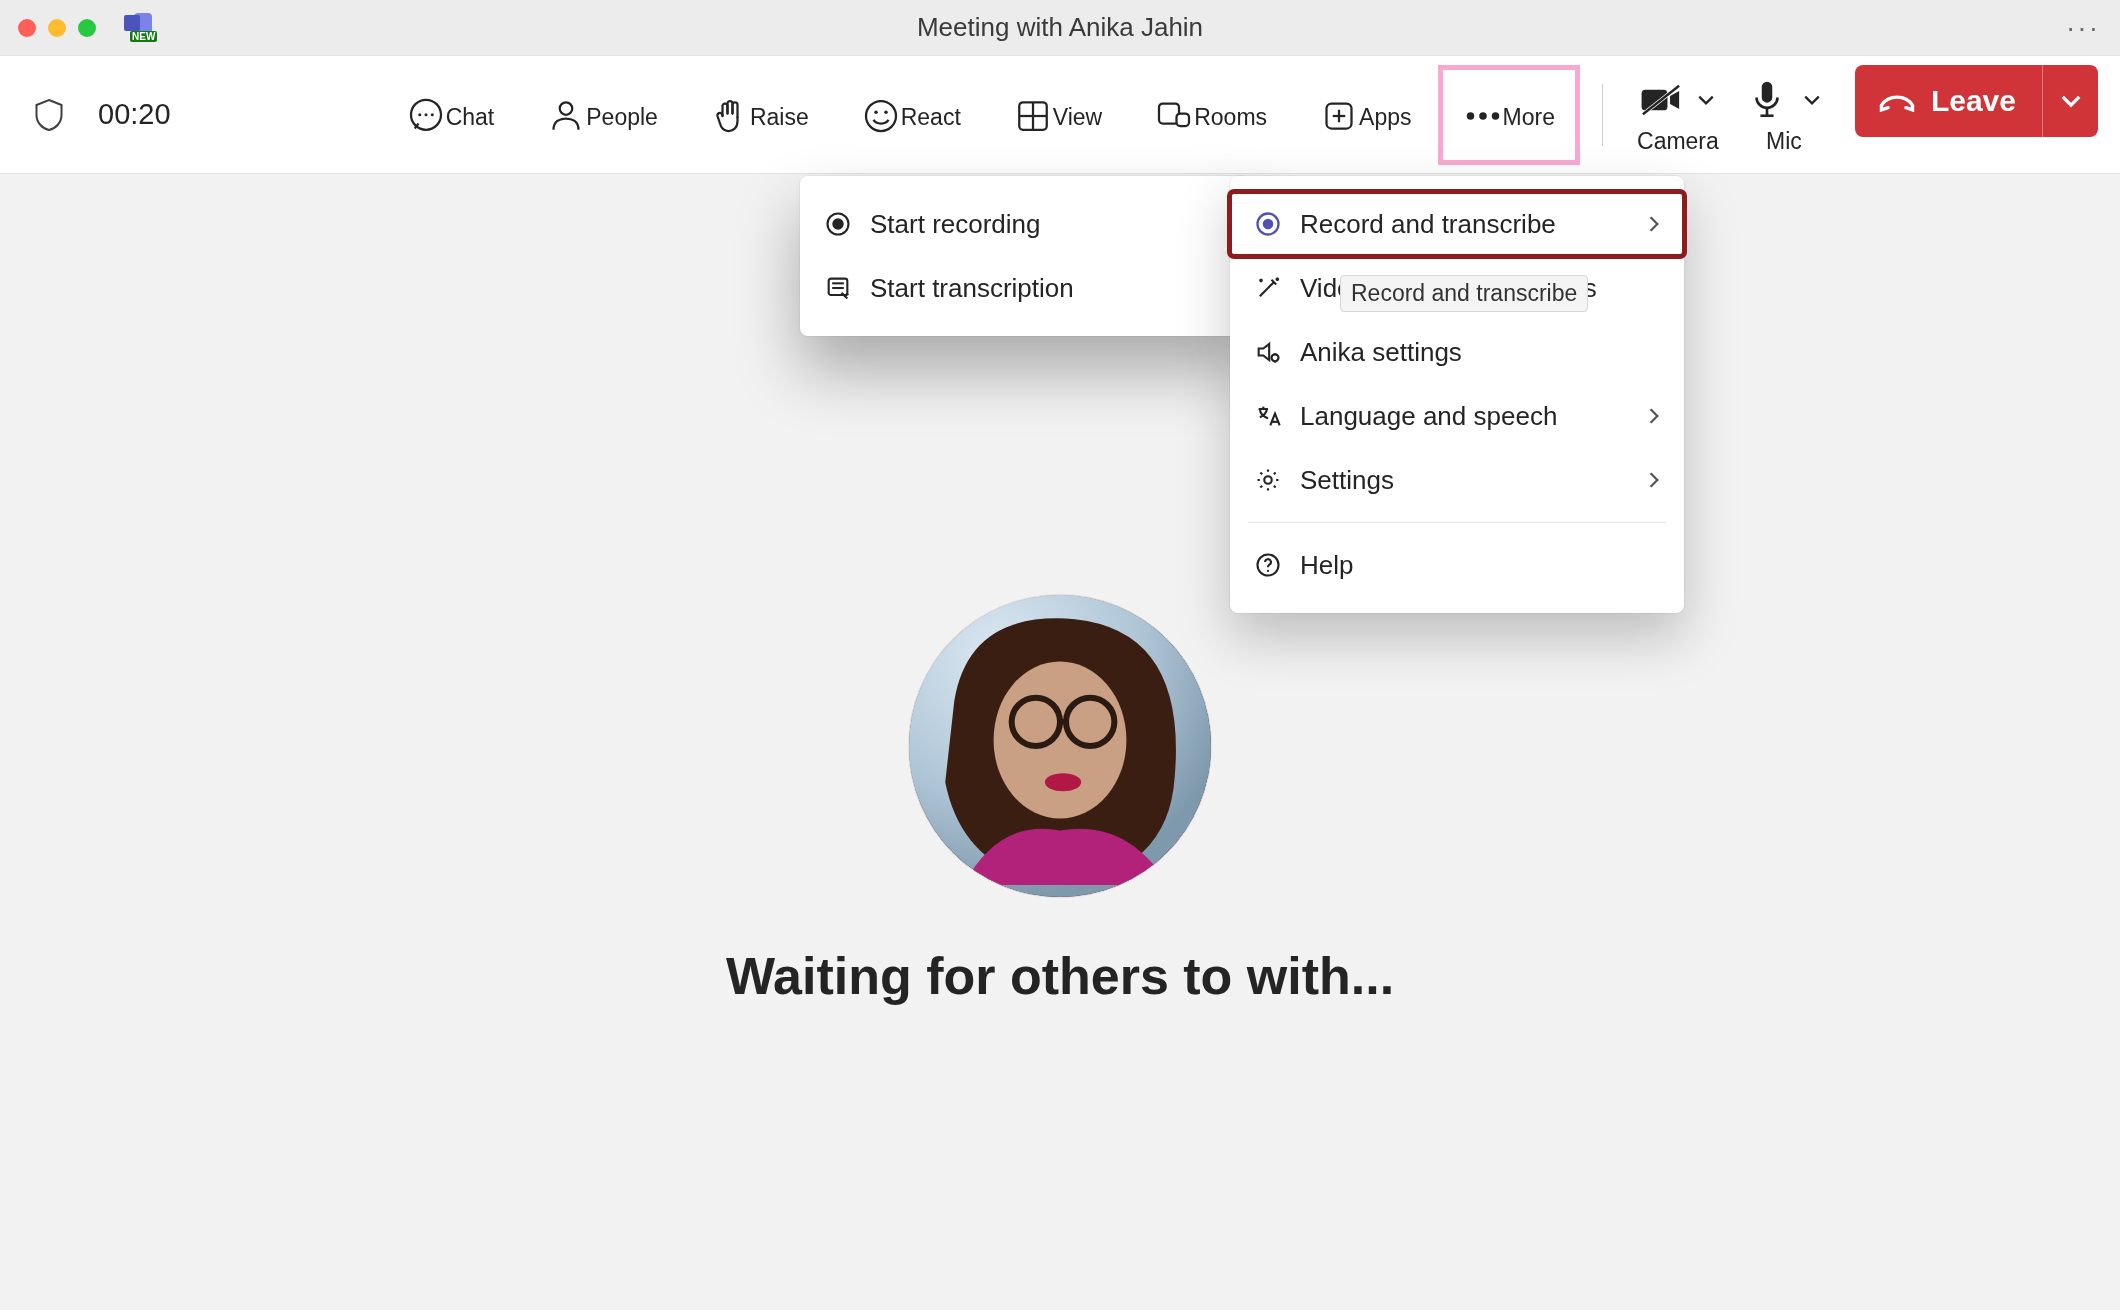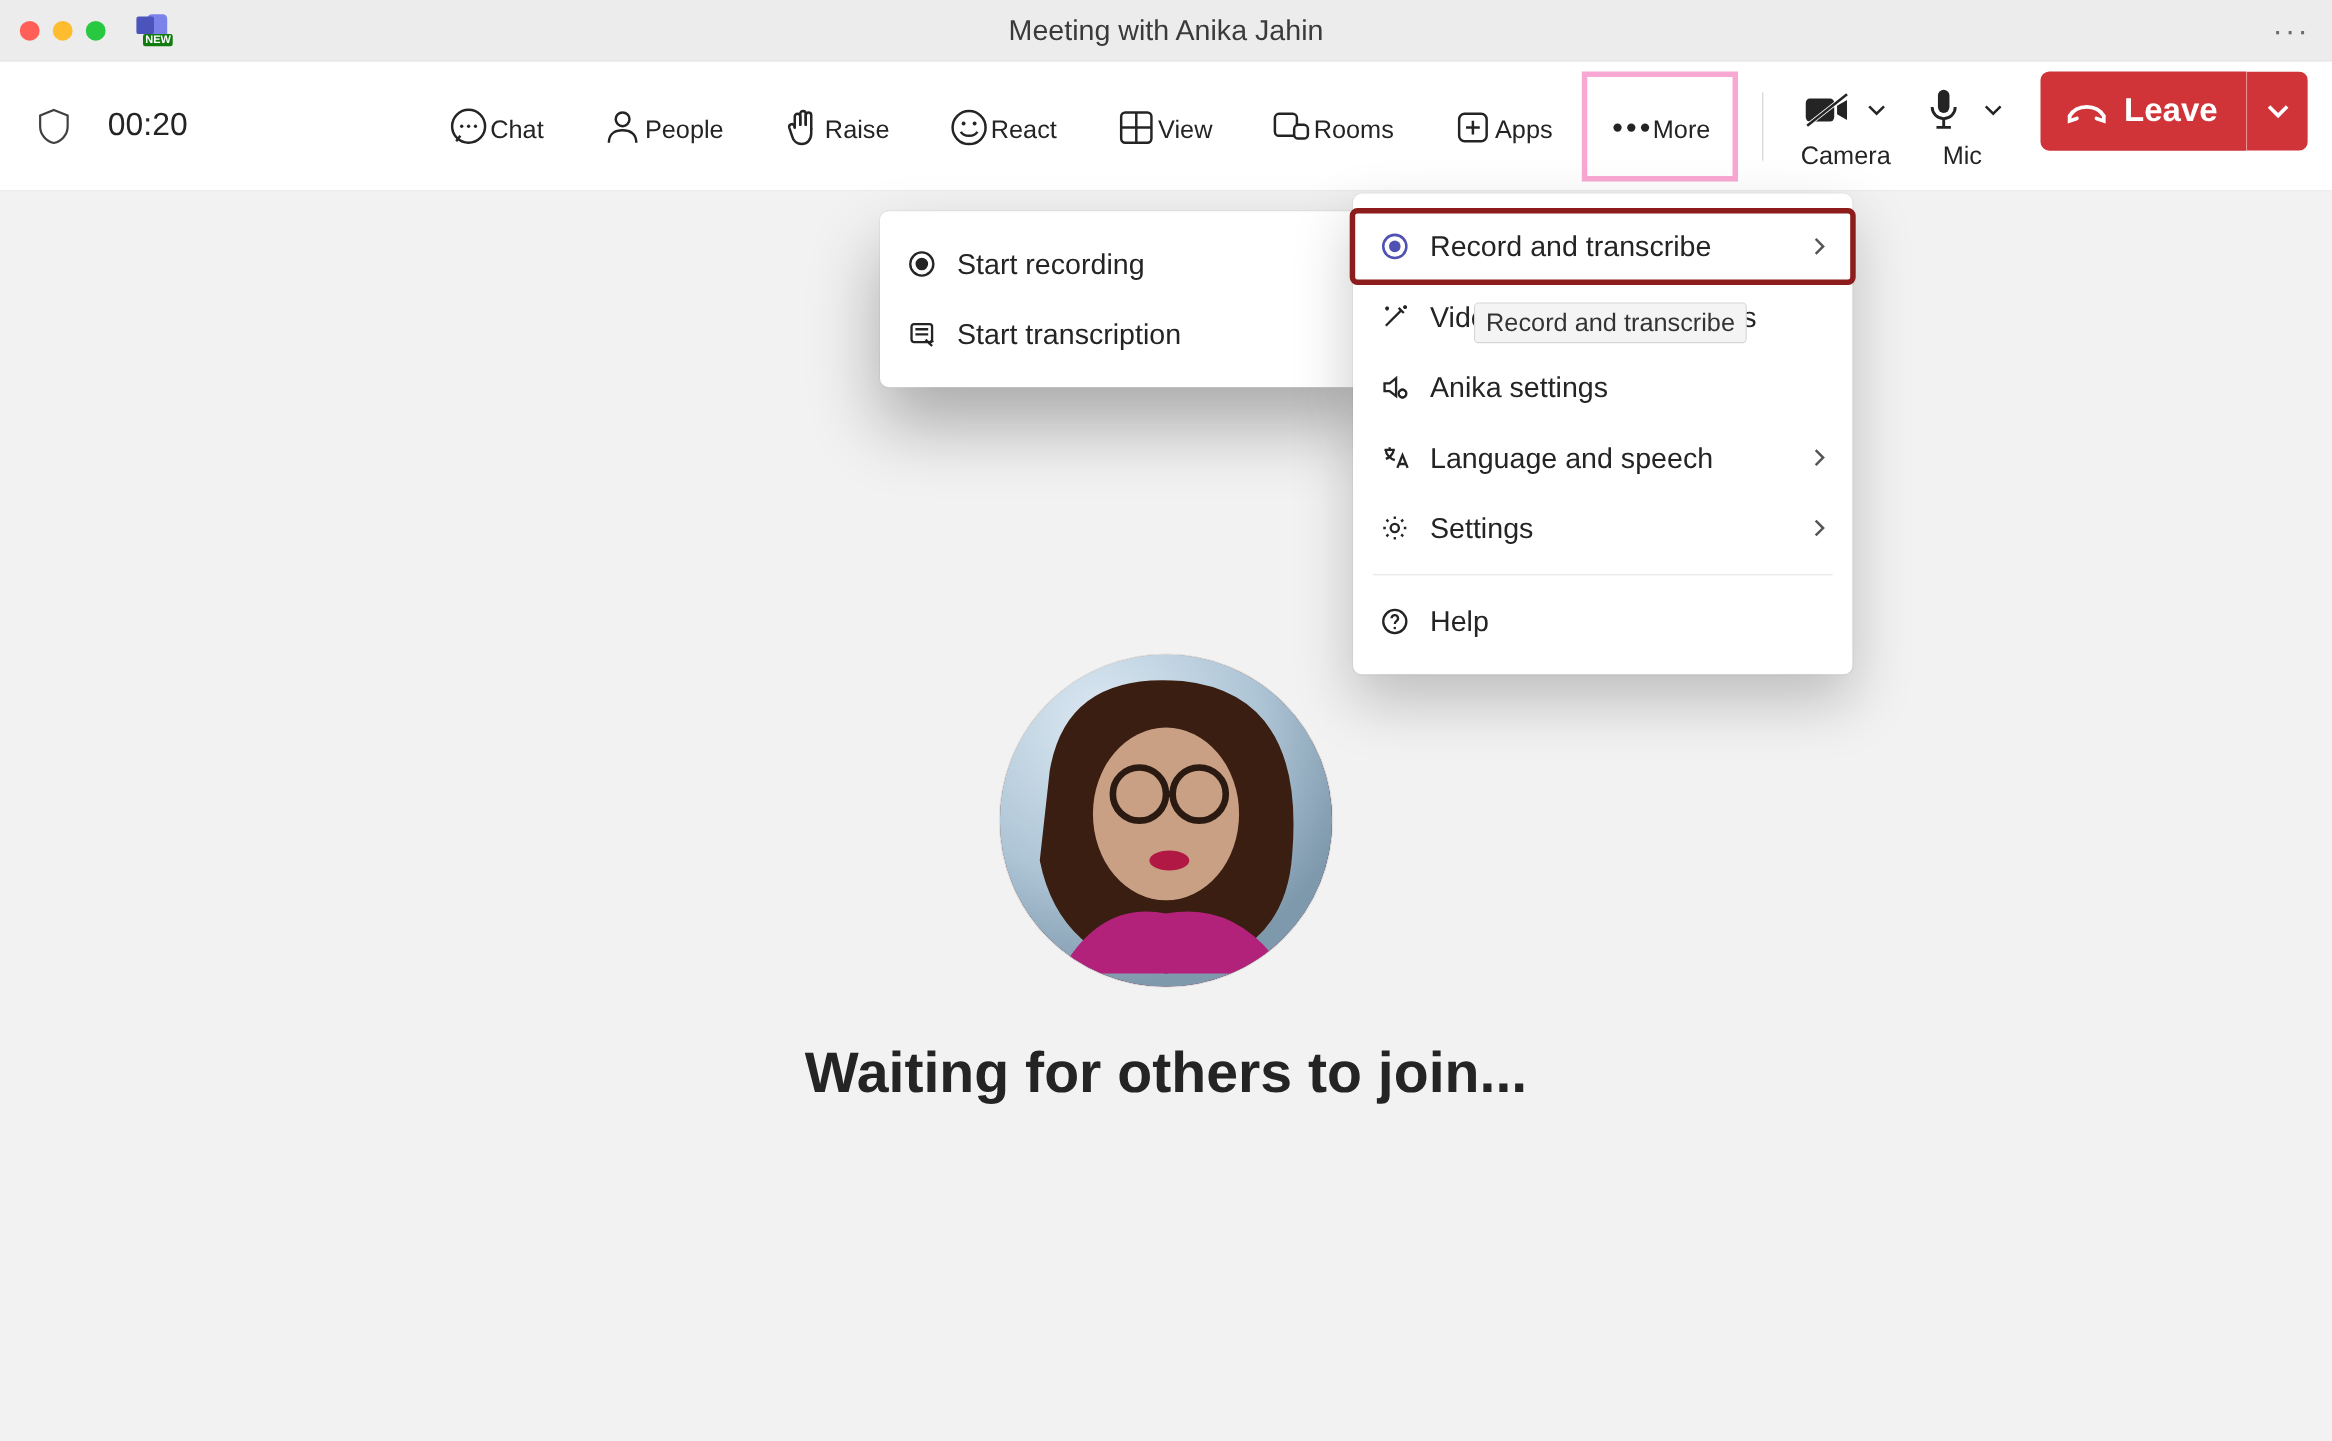--- a/index.html
+++ b/index.html
@@ -122,21 +122,21 @@
     position:absolute;
     background:#fff;
     border-radius:8px;
     box-shadow: 0 24px 54px rgba(0,0,0,.22), 0 0 0 1px rgba(0,0,0,.04);
     padding: 16px 0;
   }
   .menu-more {
     top: 176px; left: 1230px; width: 454px;
   }
   .menu-sub {
-    top: 192px; left: 800px; width: 450px;
+    top: 176px; left: 800px; width: 450px;
     box-shadow: 0 34px 64px rgba(0,0,0,.30), 0 0 0 1px rgba(0,0,0,.04);
   }
   .mitem {
     display:flex; align-items:center;
     height:64px; padding: 0 24px;
     font-size:26px; color:#242424;
     position:relative;
   }
   .mitem .micon { width:44px; display:flex; align-items:center; }
   .mitem .mlabel { margin-left: 2px; }
@@ -378,21 +378,21 @@
 
       <circle cx="42" cy="42" r="8" fill="none" stroke="#2a1a12" stroke-width="2"></circle>
       <circle cx="60" cy="42" r="8" fill="none" stroke="#2a1a12" stroke-width="2"></circle>
       <line x1="50" y1="42" x2="52" y2="42" stroke="#2a1a12" stroke-width="2"></line>
 
       <ellipse cx="51" cy="62" rx="6" ry="3" fill="#b11843"></ellipse>
 
       <path d="M18 96 Q30 74 50 78 Q72 74 86 96 Z" fill="#b3227a"></path>
     </svg>
   </div>
-  <div class="waiting">Waiting for others to join...</div>
+  <div class="waiting">Waiting for others to with...</div>
 </div>
 
 <div class="menu menu-sub">
   <div class="mitem">
     <div class="micon">
       <svg viewBox="0 0 24 24" width="28" height="28" fill="none" stroke="#242424" stroke-width="1.8">
         <circle cx="12" cy="12" r="9"></circle>
           <circle cx="12" cy="12" r="4" fill="#242424"></circle>
       </svg>
     </div>

